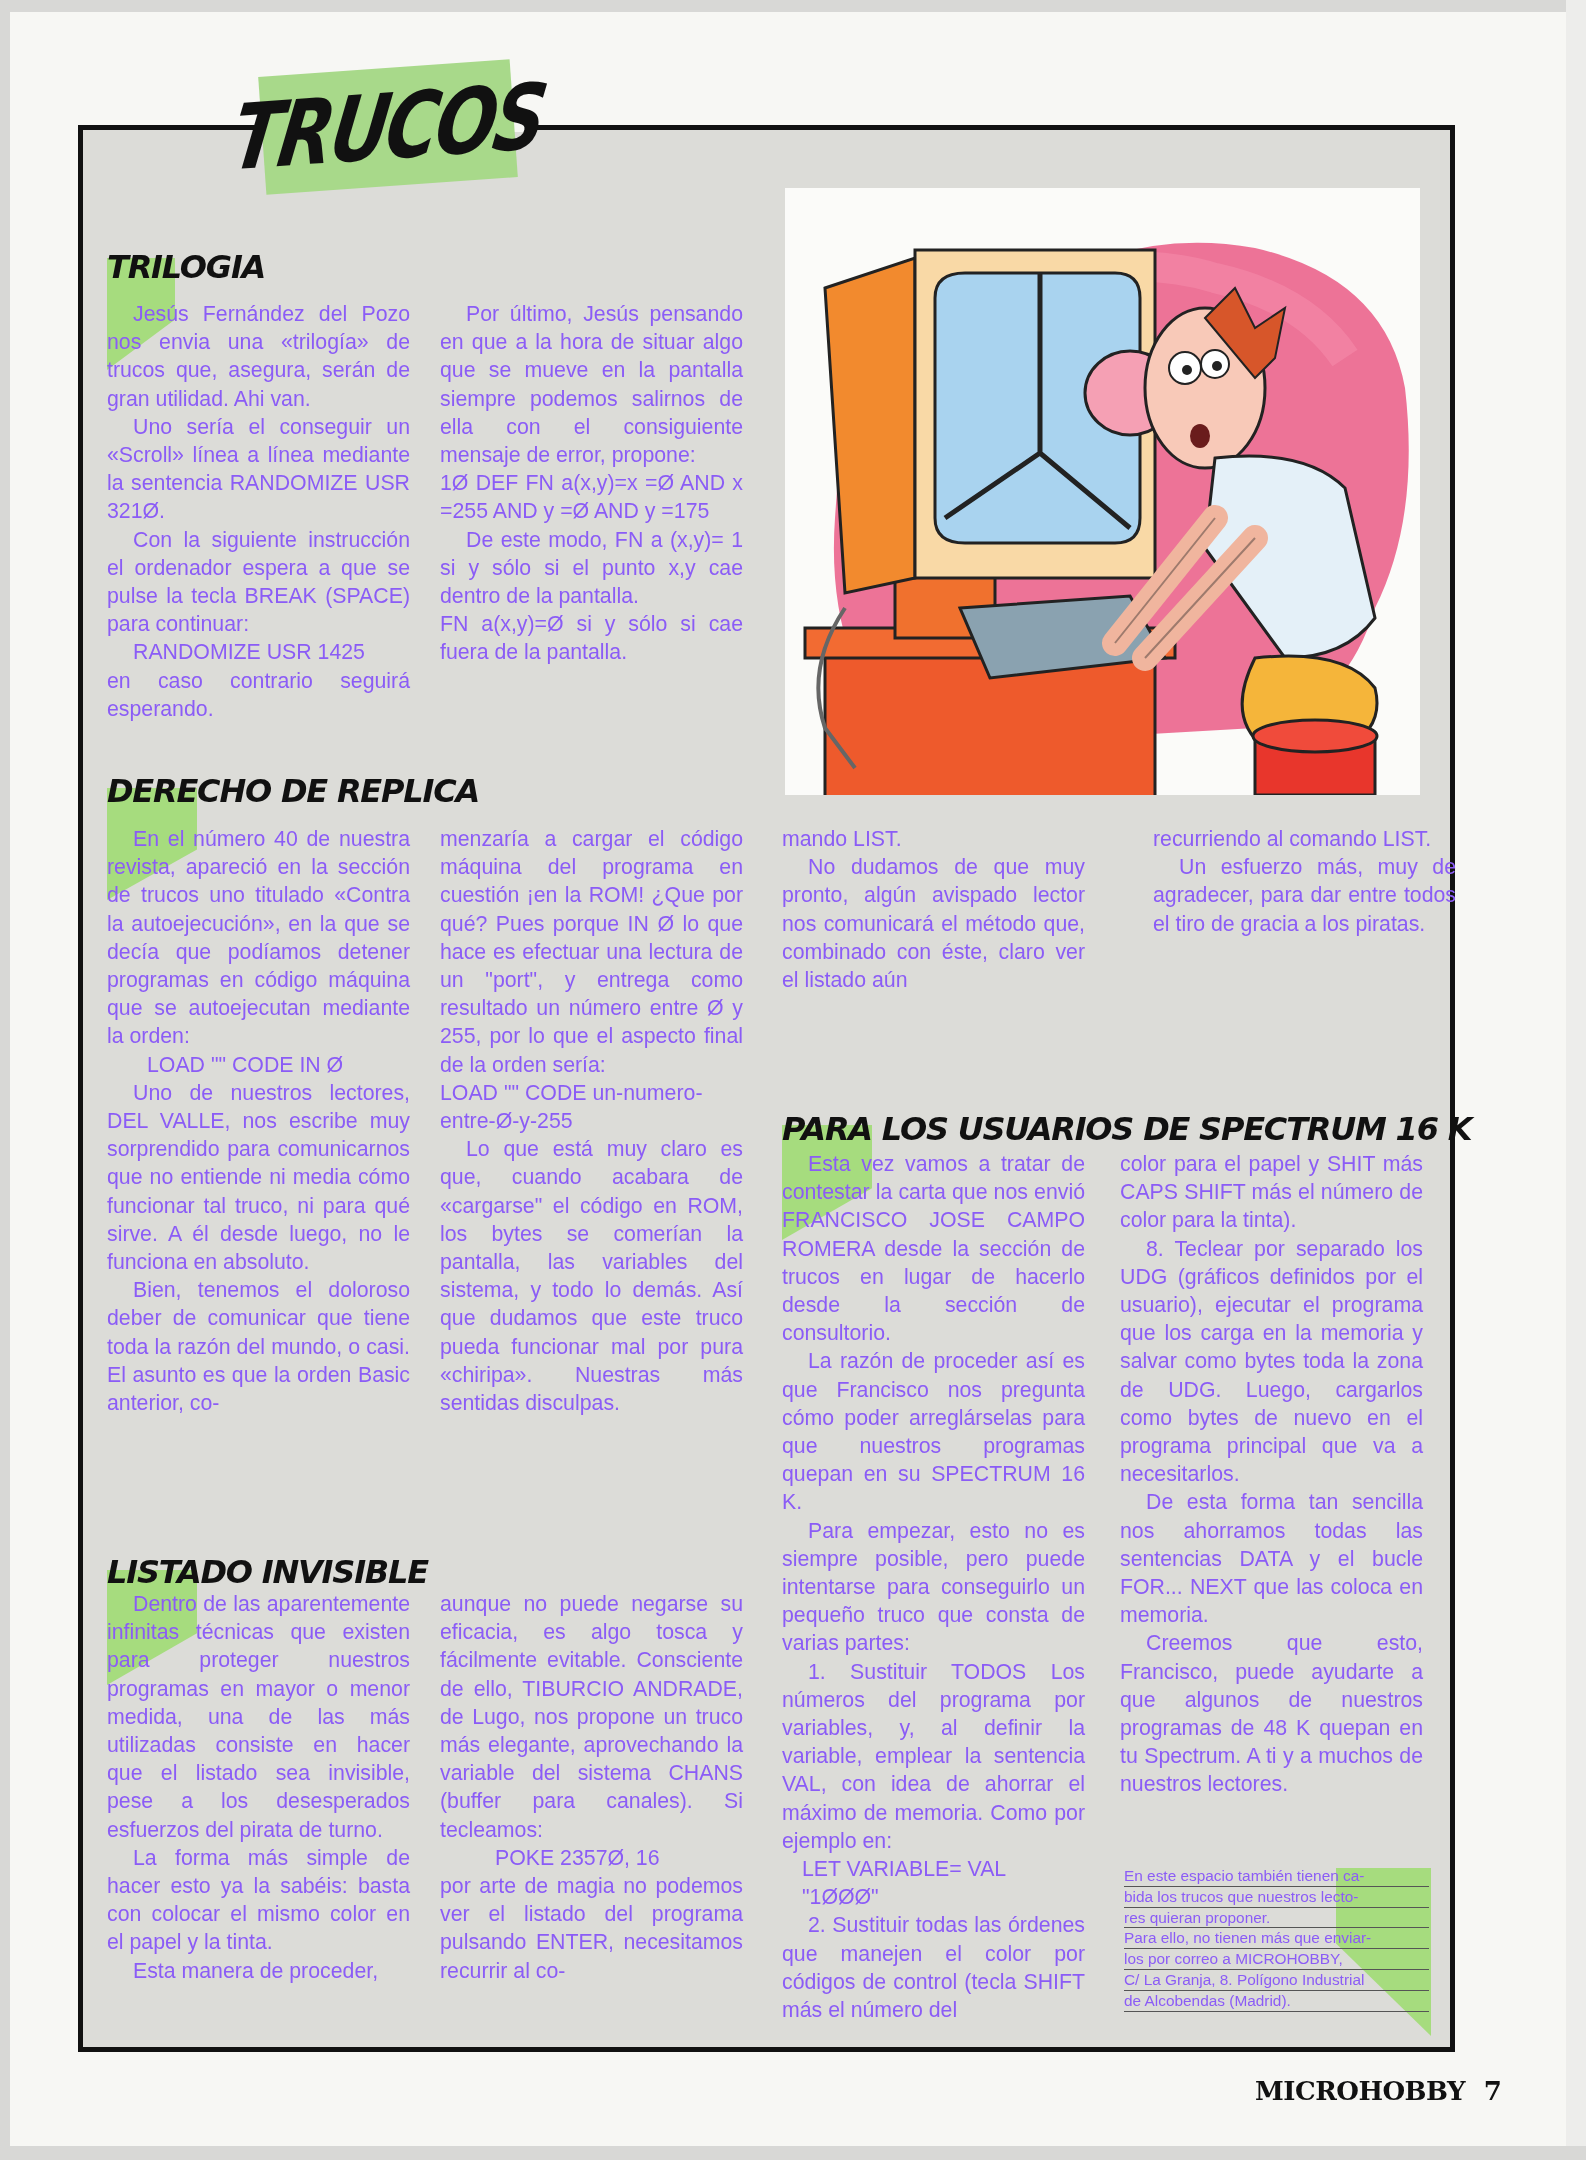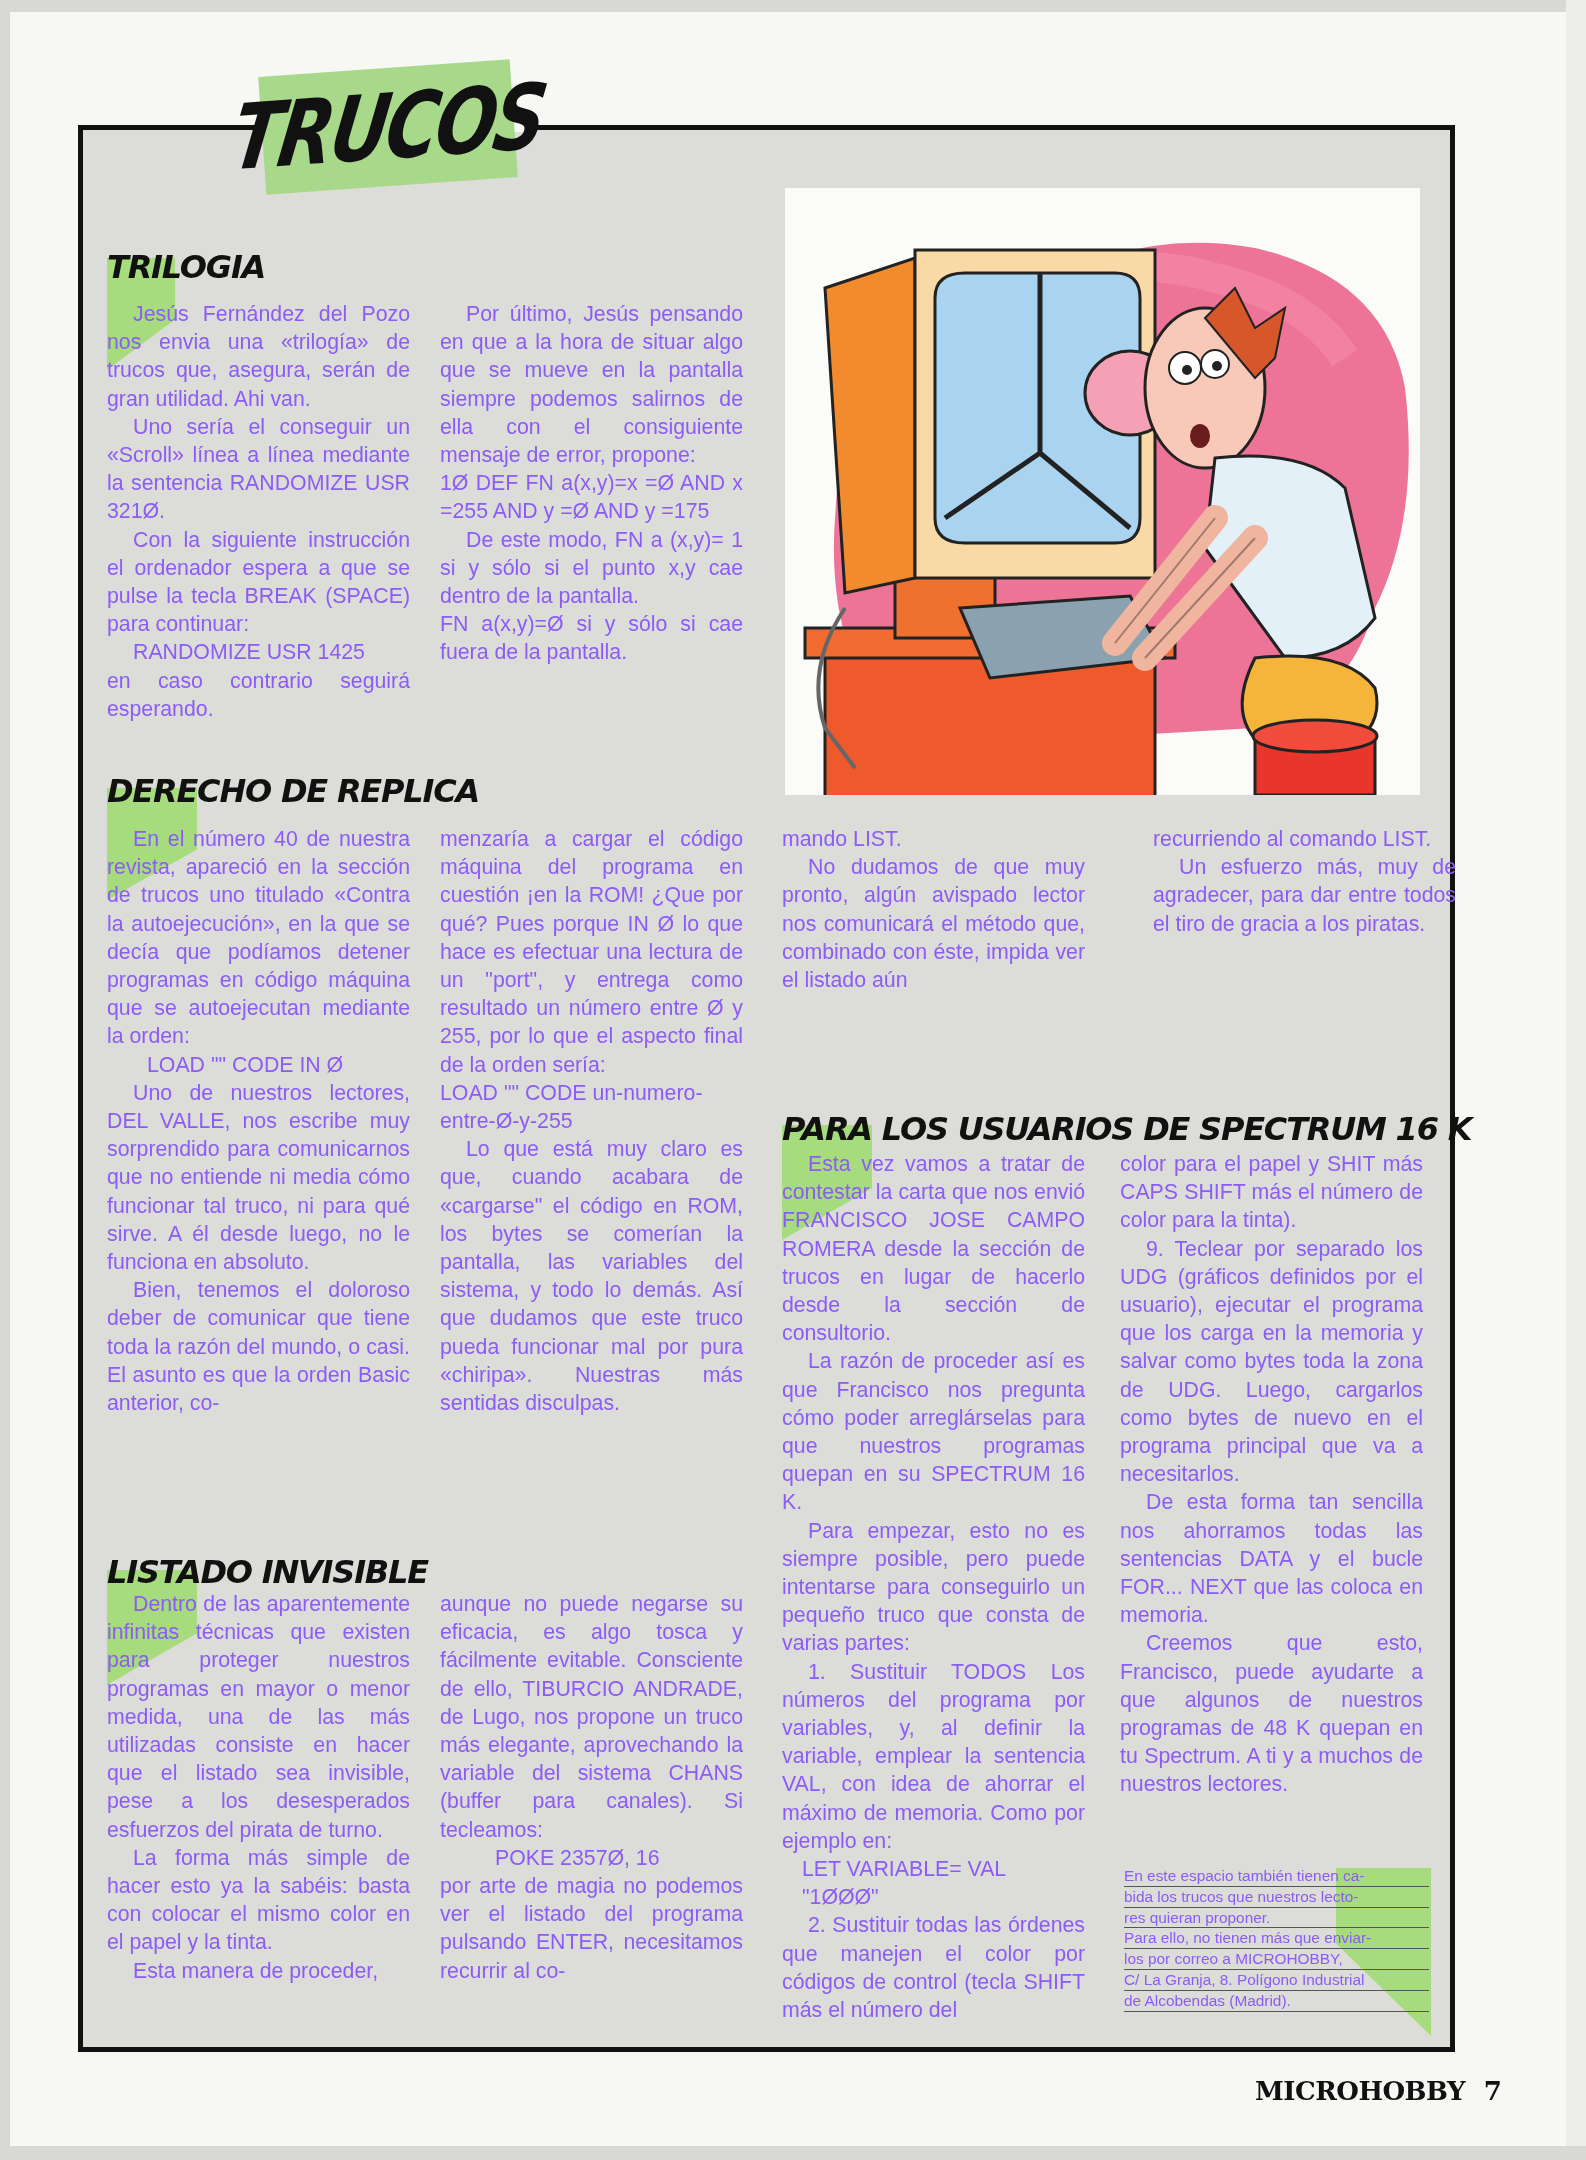--- a/index.html
+++ b/index.html
@@ -135,40 +135,40 @@
   <p>Bien, tenemos el doloroso deber de comunicar que tiene toda la razón del mundo, o casi. El asunto es que la orden Basic anterior, co-</p>
 </div>
 <div class="col" style="left:440px; top:825px; width:303px;">
   <p class="noind">menzaría a cargar el código máquina del programa en cuestión ¡en la ROM! ¿Que por qué? Pues porque IN Ø lo que hace es efectuar una lectura de un "port", y entrega como resultado un número entre Ø y 255, por lo que el aspecto final de la orden sería:</p>
   <p class="code2">LOAD "" CODE un-numero-entre-Ø-y-255</p>
   <p>Lo que está muy claro es que, cuando acabara de «cargarse" el código en ROM, los bytes se comerían la pantalla, las variables del sistema, y todo lo demás. Así que dudamos que este truco pueda funcionar mal por pura «chiripa». Nuestras más sentidas disculpas.</p>
 </div>
 
 <div class="col" style="left:782px; top:825px; width:303px;">
   <p class="noind">mando LIST.</p>
-  <p>No dudamos de que muy pronto, algún avispado lector nos comunicará el método que, combinado con éste, impida ver el listado aún</p>
+  <p>No dudamos de que muy pronto, algún avispado lector nos comunicará el método que, combinado con éste, claro ver el listado aún</p>
 </div>
 <div class="col" style="left:1153px; top:825px; width:303px;">
   <p class="noind">recurriendo al comando LIST.</p>
   <p>Un esfuerzo más, muy de agradecer, para dar entre todos el tiro de gracia a los piratas.</p>
 </div>
 
 <div class="accent tri" style="left:782px; top:1125px; width:90px; height:115px;"></div>
 <div class="heading" style="left:782px; top:1110px;">PARA LOS USUARIOS DE SPECTRUM 16 K</div>
 <div class="col" style="left:782px; top:1150px; width:303px;">
   <p>Esta vez vamos a tratar de contestar la carta que nos envió FRANCISCO JOSE CAMPO ROMERA desde la sección de trucos en lugar de hacerlo desde la sección de consultorio.</p>
   <p>La razón de proceder así es que Francisco nos pregunta cómo poder arreglárselas para que nuestros programas quepan en su SPECTRUM 16 K.</p>
   <p>Para empezar, esto no es siempre posible, pero puede intentarse para conseguirlo un pequeño truco que consta de varias partes:</p>
   <p>1.  Sustituir TODOS Los números del programa por variables, y, al definir la variable, emplear la sentencia VAL, con idea de ahorrar el máximo de memoria. Como por ejemplo en:</p>
   <p class="code" style="padding-left:20px;">LET VARIABLE= VAL "1ØØØ"</p>
   <p>2.  Sustituir todas las órdenes que manejen el color por códigos de control (tecla SHIFT más el número del</p>
 </div>
 <div class="col" style="left:1120px; top:1150px; width:303px;">
   <p class="noind">color para el papel y SHIT más CAPS SHIFT más el número de color para la tinta).</p>
-  <p>9.  Teclear por separado los UDG (gráficos definidos por el usuario), ejecutar el programa que los carga en la memoria y salvar como bytes toda la zona de UDG. Luego, cargarlos como bytes de nuevo en el programa principal que va a necesitarlos.</p>
+  <p>8.  Teclear por separado los UDG (gráficos definidos por el usuario), ejecutar el programa que los carga en la memoria y salvar como bytes toda la zona de UDG. Luego, cargarlos como bytes de nuevo en el programa principal que va a necesitarlos.</p>
   <p>De esta forma tan sencilla nos ahorramos todas las sentencias DATA y el bucle FOR... NEXT que las coloca en memoria.</p>
   <p>Creemos que esto, Francisco, puede ayudarte a que algunos de nuestros programas de 48 K quepan en tu Spectrum. A ti y a muchos de nuestros lectores.</p>
 </div>
 
 <div class="accent tri" style="left:107px; top:1570px; width:90px; height:115px;"></div>
 <div class="heading" style="left:107px; top:1553px;">LISTADO INVISIBLE</div>
 <div class="col" style="left:107px; top:1590px; width:303px;">
   <p>Dentro de las aparentemente infinitas técnicas que existen para proteger nuestros programas en mayor o menor medida, una de las más utilizadas consiste en hacer que el listado sea invisible, pese a los desesperados esfuerzos del pirata de turno.</p>
   <p>La forma más simple de hacer esto ya la sabéis: basta con colocar el mismo color en el papel y la tinta.</p>
   <p>Esta manera de proceder,</p>

